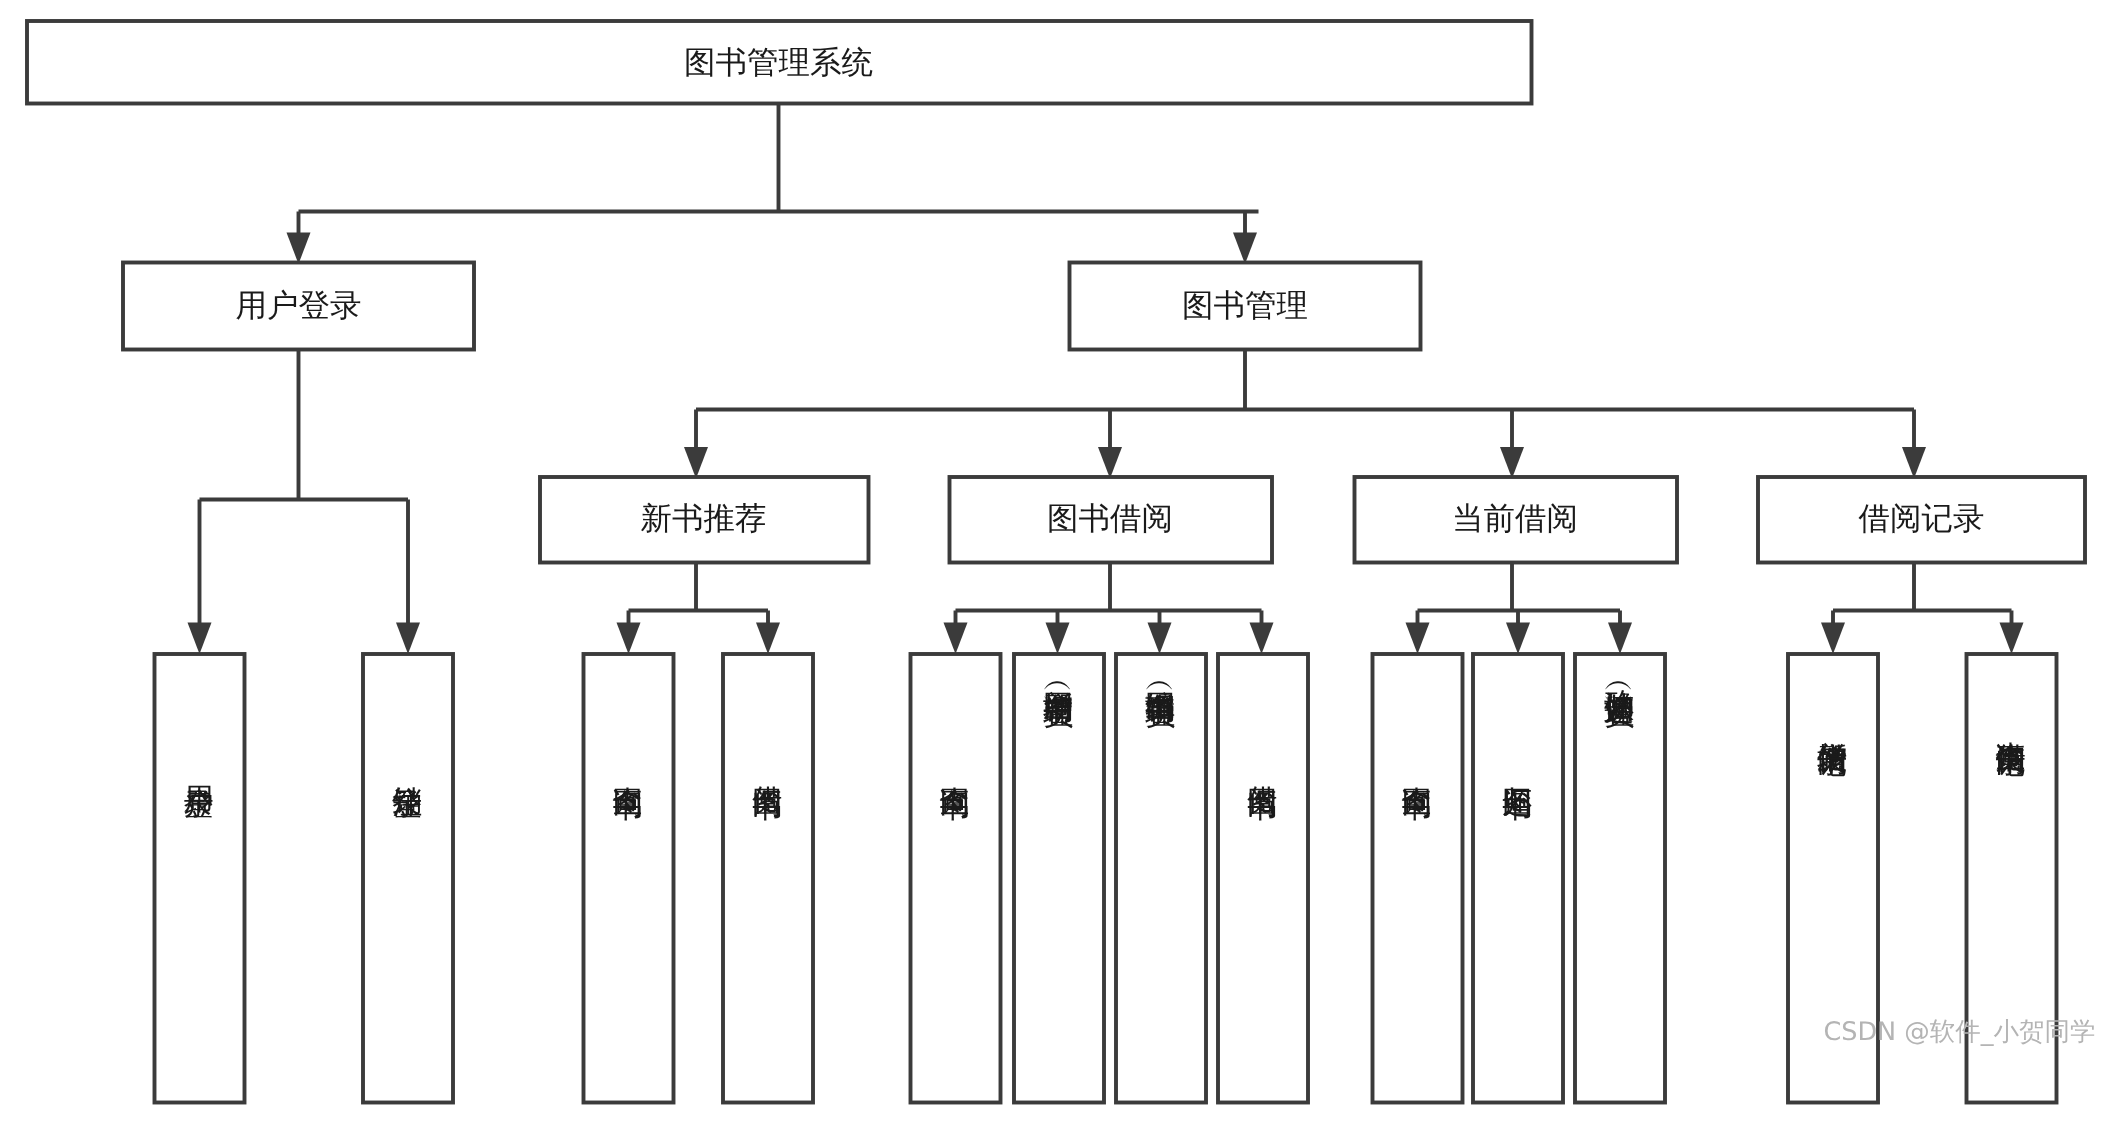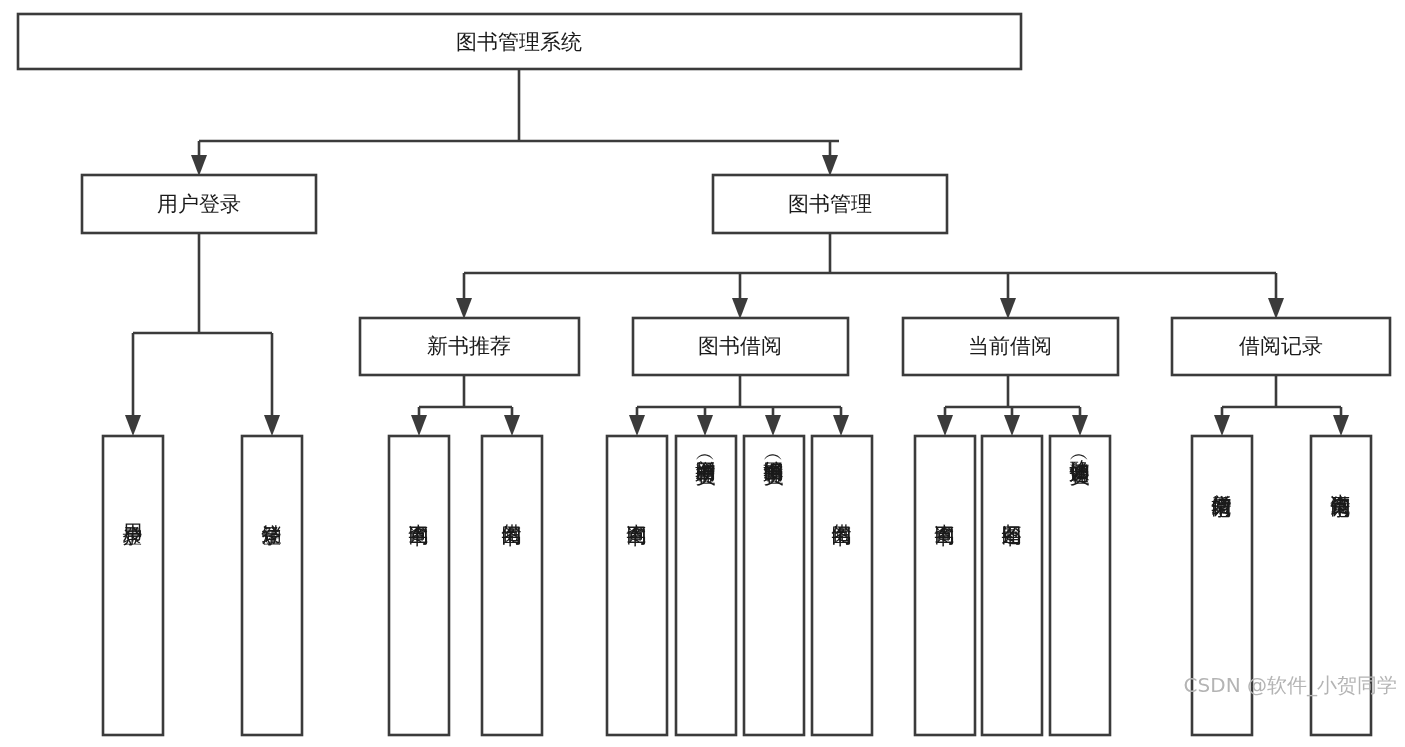--- a/index.html
+++ b/index.html
@@ -59,21 +59,21 @@
   }
   .arrow-head {
     fill: #3b3b3b;
     stroke: none;
   }
   .watermark {
     position: absolute;
     right: 8px;
     bottom: 5px;
     font-family: "DejaVu Sans", "Liberation Sans", sans-serif;
-    font-size: 20px;
+    font-size: 17px;
     color: #b4b4b4;
     white-space: nowrap;
     pointer-events: none;
   }
 </style>
 </head>
 <body>
 
 <div id="diagram-root">
 

